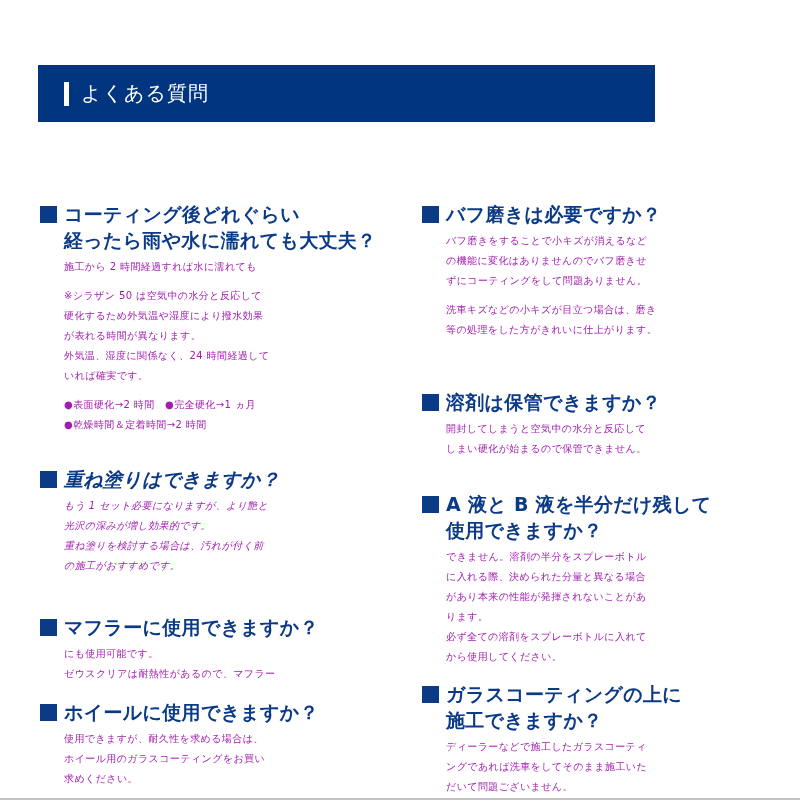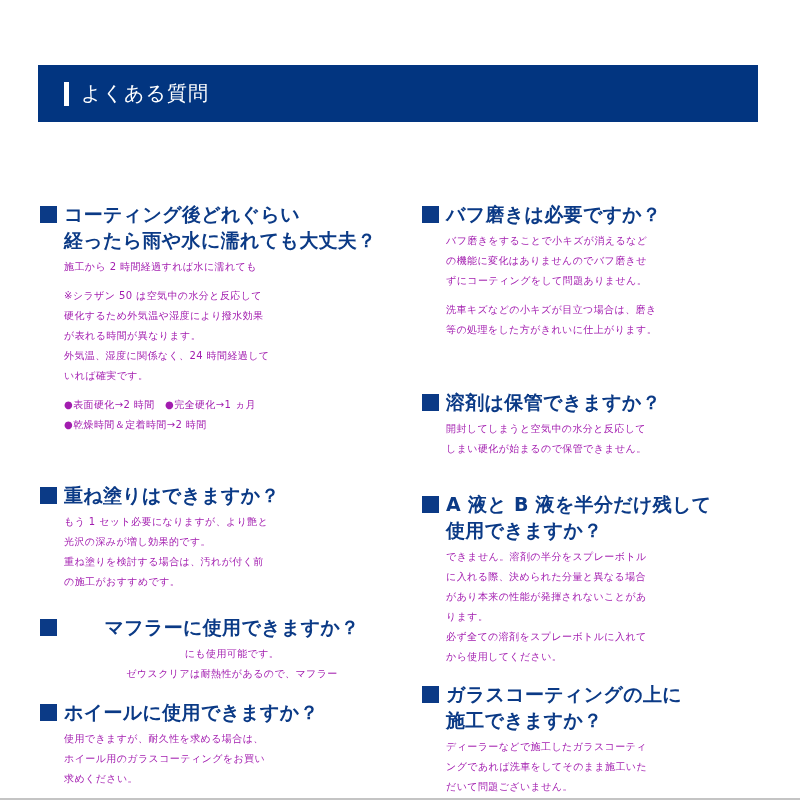--- a/index.html
+++ b/index.html
@@ -2,21 +2,21 @@
 <html><head>
 <meta charset="utf-8">
 <style>
   html, body { margin: 0; padding: 0; }
   body {
     width: 800px; height: 800px; background: #ffffff; position: relative; overflow: hidden;
     font-family: "DejaVu Sans", "Liberation Sans", sans-serif;
     color: #222222;
   }
   .header-bar {
-    position: absolute; left: 38px; top: 65px; width: 720px; height: 57px;
+    position: absolute; left: 38px; top: 65px; width: 617px; height: 57px;
     background: #023580;
     display: flex; align-items: center;
   }
   .header-mark {
     width: 5px; height: 24px; background: #ffffff; margin-left: 26px; margin-right: 12px;
   }
   .header-title {
     color: #ffffff; font-size: 20px; letter-spacing: 1px;
   }
   .col { position: absolute; width: 360px; }
@@ -63,36 +63,36 @@
         <span class="line">外気温、湿度に関係なく、24 時間経過して</span>
         <span class="line">いれば確実です。</span>
       </p>
       <p class="tight">
         <span class="line">●表面硬化→2 時間　●完全硬化→1 ヵ月</span>
         <span class="line">●乾燥時間＆定着時間→2 時間</span>
       </p>
     </div>
   </div>
 
-  <div class="qa" style="top:446px;">
+  <div class="qa" style="top:430px;font-style:italic;">
     <div class="q">
       <span class="bullet"></span>
       <span class="line" style="display:block">重ね塗りはできますか？</span>
     </div>
     <div class="a">
       <p class="tight">
         <span class="line">もう 1 セット必要になりますが、より艶と</span>
         <span class="line">光沢の深みが増し効果的です。</span>
         <span class="line">重ね塗りを検討する場合は、汚れが付く前</span>
         <span class="line">の施工がおすすめです。</span>
       </p>
     </div>
   </div>
 
-  <div class="qa" style="top:578px;text-align:center;">
+  <div class="qa" style="top:578px;">
     <div class="q">
       <span class="bullet"></span>
       <span class="line" style="display:block">マフラーに使用できますか？</span>
     </div>
     <div class="a">
       <p class="tight">
         <span class="line">にも使用可能です。</span>
         <span class="line">ゼウスクリアは耐熱性があるので、マフラー</span>
       </p>
     </div>

